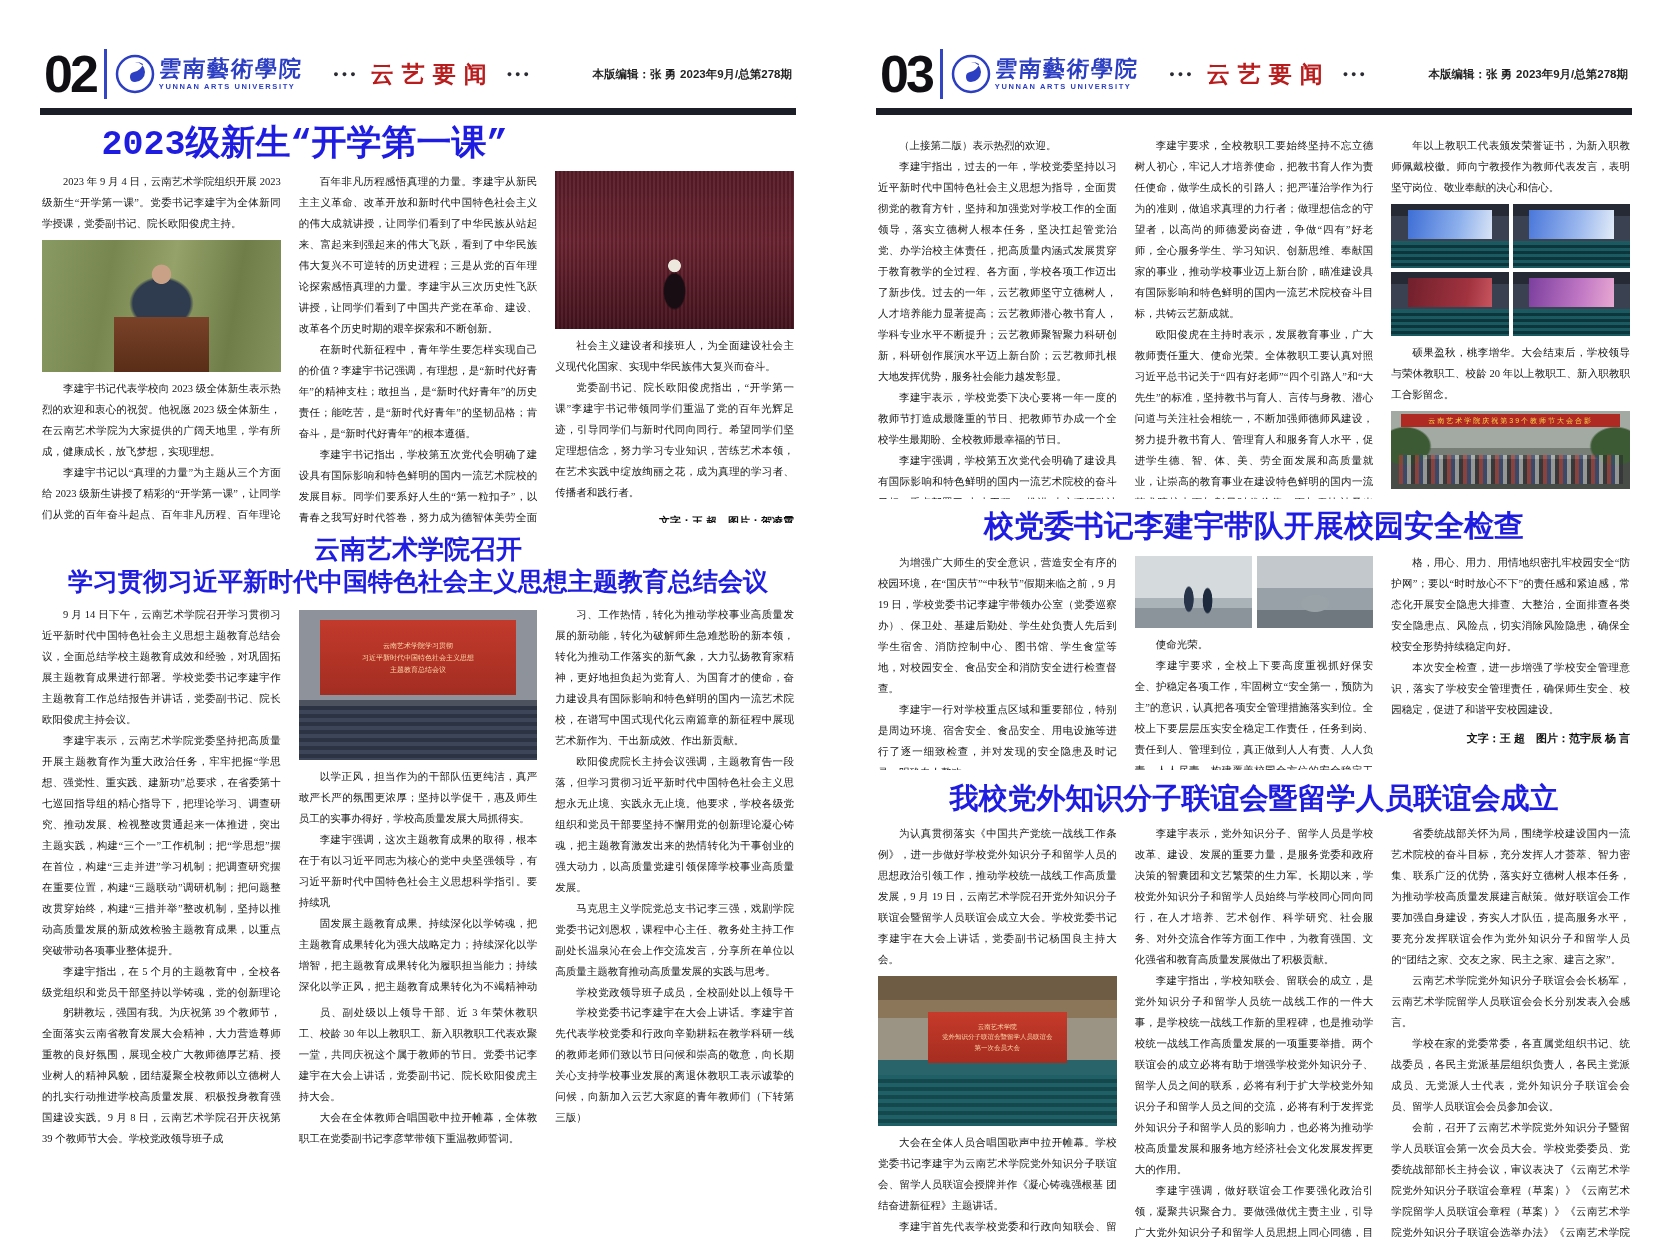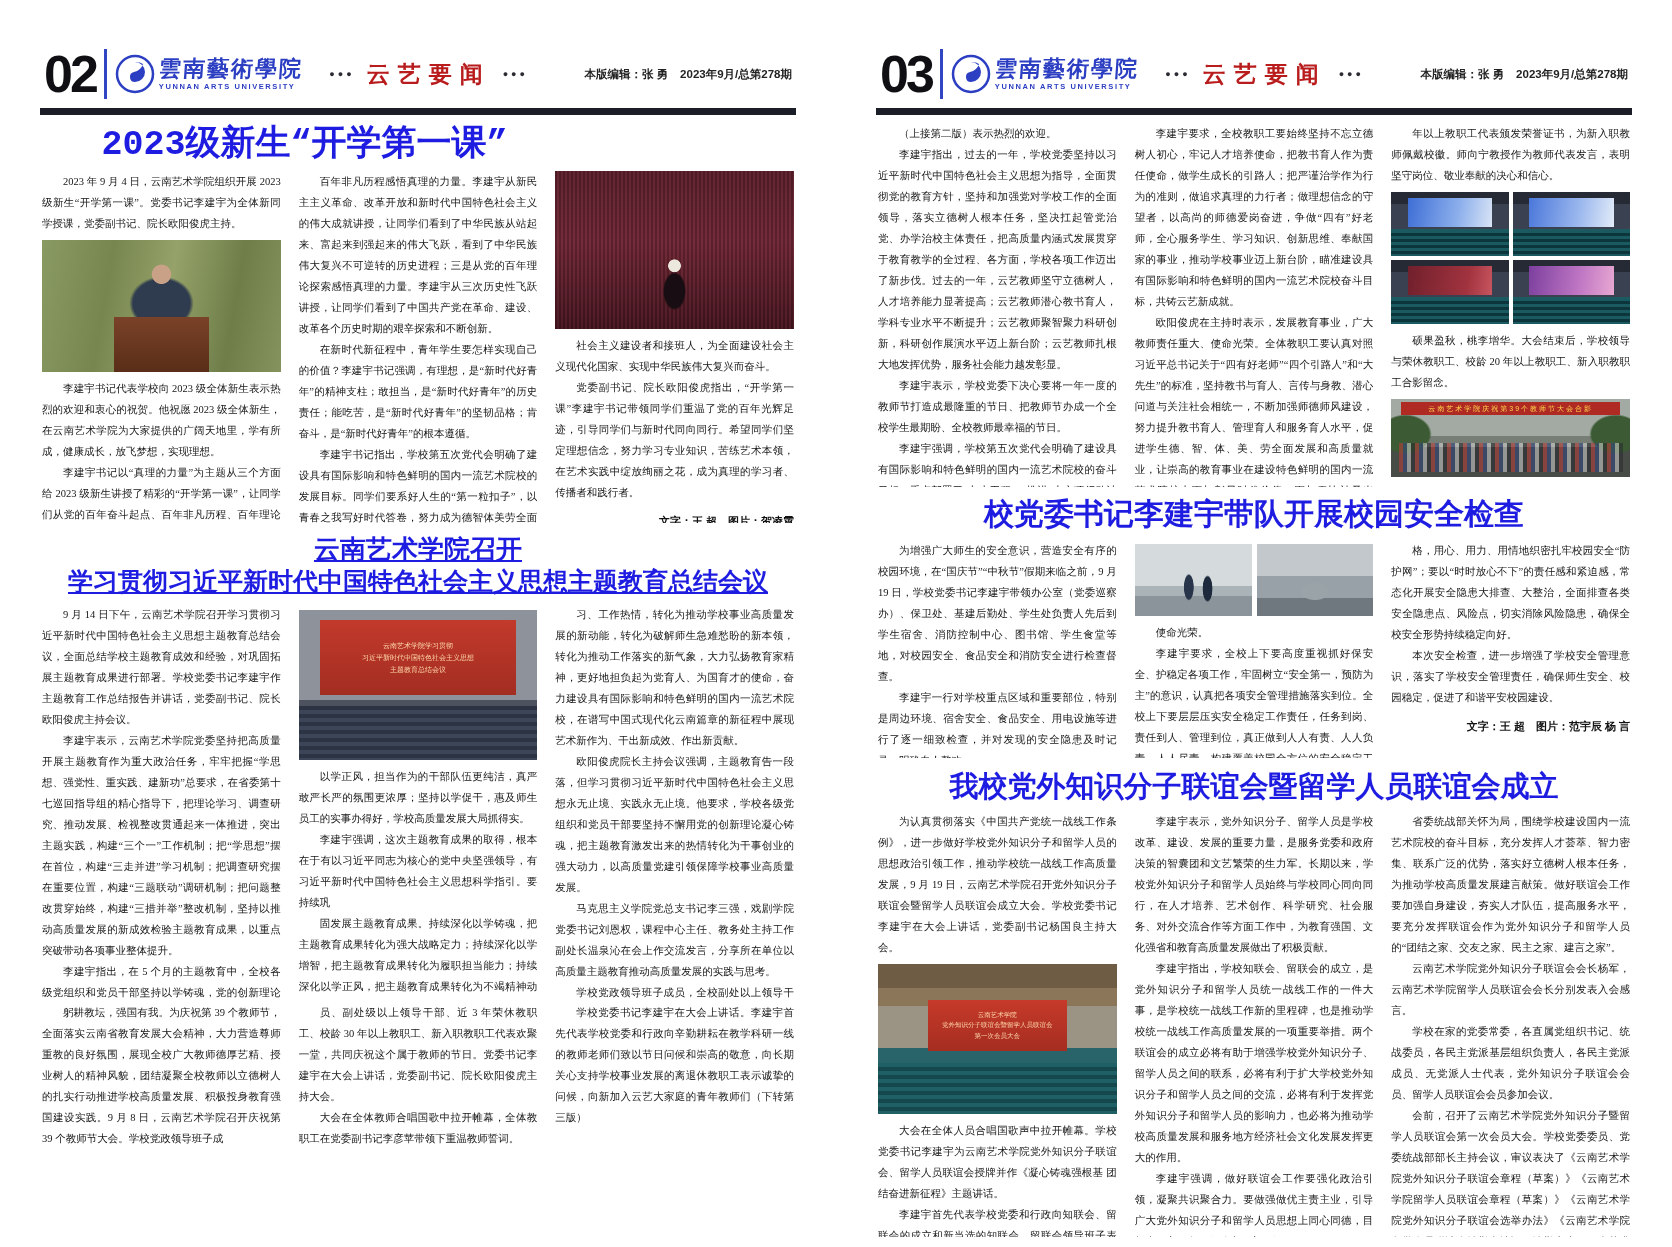--- a/index.html
+++ b/index.html
@@ -17,34 +17,34 @@
   .vbar{width:3px;height:50px;background:#3246c4;margin:0 4px;}
   .logo svg{display:block}
   .brand-cn{font-size:22px;font-weight:700;color:#2c3ec2;transform:skewX(-4deg);
             letter-spacing:2px;line-height:1.1;}
   .brand-en{font-family:"Liberation Sans",sans-serif;font-size:7.5px;font-weight:700;
             color:#2c3ec2;letter-spacing:1.6px;}
   .mast-center{display:flex;align-items:center;gap:12px;margin-left:-30px;}
   .dots{font-size:9px;color:#2b2b33;letter-spacing:3px;}
   .section{font-family:"Liberation Sans",sans-serif;font-size:23px;font-weight:700;
            color:#b91c1c;letter-spacing:8px;}
-  .mast-right{display:flex;gap:12px;font-family:"Liberation Sans",sans-serif;
+  .mast-right{display:flex;gap:4px;font-family:"Liberation Sans",sans-serif;
               font-size:11.5px;font-weight:700;color:#222;}
   .rule{height:7px;background:#1b1d27;margin-top:2px;}
 
   
   .art{overflow:hidden;}
   .hl{font-family:"Liberation Sans",sans-serif;font-weight:700;color:#1e1ce0;
       text-align:center;margin:0;line-height:1.15;}
   .hl-a1{font-size:35px;width:66%;margin:10px 0 6px 2%;font-family:Liberation Mono, monospace;}
   .hl-2line{font-size:25px;margin:12px 0 8px;}
   .hl-2line .l1{font-size:26px;}
   .hl-a4{font-size:30px;margin:10px 0 8px;}
   .hl-a5{font-size:29px;margin:12px 0 8px;}
-  .hl div{margin:2px 0;text-decoration:underline;}
+  .hl div{margin:2px 0;}
 
   .cols{display:flex;gap:18px;overflow:hidden;padding:0 2px;}
   .col{flex:1;min-width:0;text-align:justify;font-size:10.5px;line-height:21px;color:#161616;}
   .col p{margin:0;text-indent:2em;}
   .h-a1{height:352px}
   .h-a2{height:398px}
   .h-a3{height:168px}
   .h-cont{height:364px}
   .h-a4{height:218px}
   .h-a5{height:478px}
@@ -254,21 +254,21 @@
       <span class="section">云艺要闻</span>
       <span class="dots">●●●</span>
     </div>
     <div class="mast-right">
       <span>本版编辑：张 勇</span>
       <span>2023年9月/总第278期</span>
     </div>
   </header>
   <div class="rule"></div>
 
-  <article class="art" style="margin-top:8px">
+  <article class="art" style="margin-top:20px">
     <div class="cols h-cont">
       <div class="col">
         <div class="paras">
             <p>（上接第二版）表示热烈的欢迎。</p>
             <p>李建宇指出，过去的一年，学校党委坚持以习近平新时代中国特色社会主义思想为指导，全面贯彻党的教育方针，坚持和加强党对学校工作的全面领导，落实立德树人根本任务，坚决扛起管党治党、办学治校主体责任，把高质量内涵式发展贯穿于教育教学的全过程、各方面，学校各项工作迈出了新步伐。过去的一年，云艺教师坚守立德树人，人才培养能力显著提高；云艺教师潜心教书育人，学科专业水平不断提升；云艺教师聚智聚力科研创新，科研创作展演水平迈上新台阶；云艺教师扎根大地发挥优势，服务社会能力越发彰显。</p>
             <p>李建宇表示，学校党委下决心要将一年一度的教师节打造成最隆重的节日、把教师节办成一个全校学生最期盼、全校教师最幸福的节日。</p>
             <p>李建宇强调，学校第五次党代会明确了建设具有国际影响和特色鲜明的国内一流艺术院校的奋斗目标，重点部署了“九大工程”，推进“十六项行动计划”。全体教职工一定要自觉把个人发展融入学校发展大局。</p>
           </div>
       </div>
       <div class="col">

